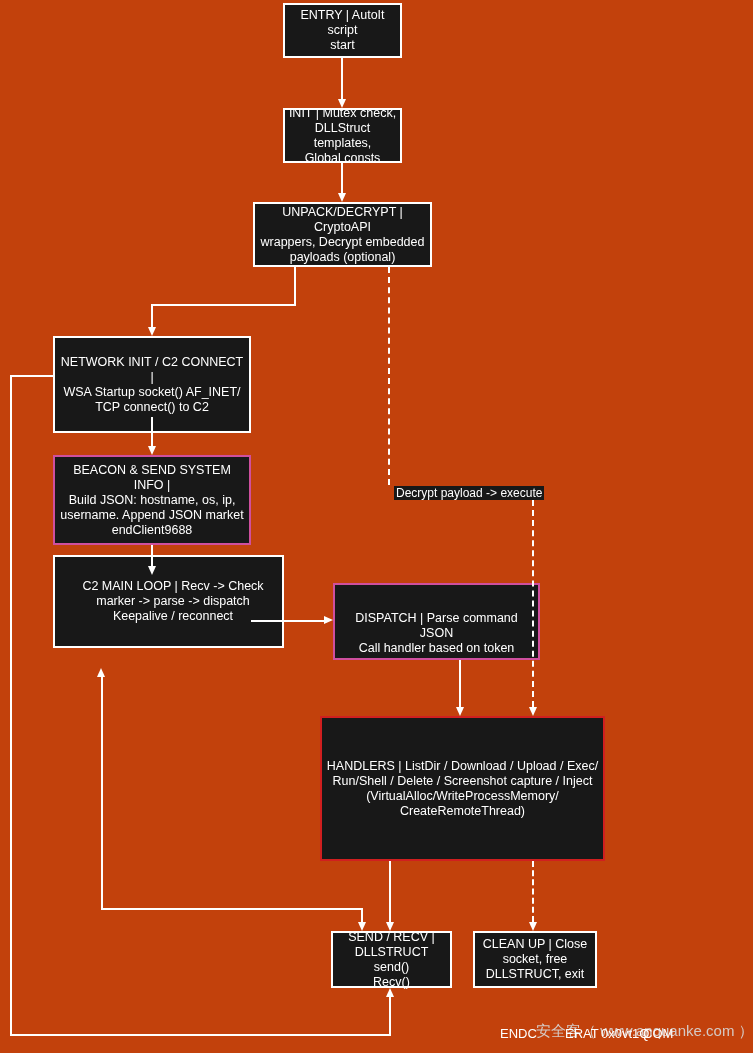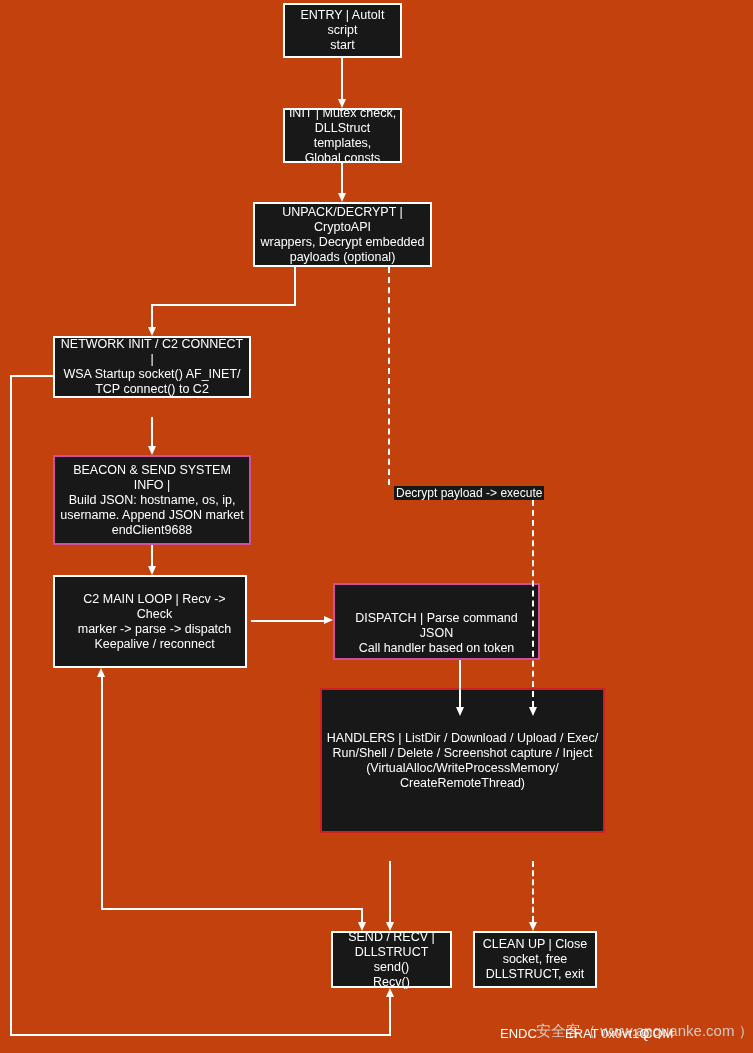--- a/index.html
+++ b/index.html
@@ -48,46 +48,46 @@
 wrappers, Decrypt embedded
 payloads (optional)</span>
   </div>
 
   <div class="node" style="left:283px;top:108px;width:119px;height:55px;">
     <span class="node-label">INIT | Mutex check,
 DLLStruct templates,
 Global consts</span>
   </div>
 
-  <div class="node" style="left:53px;top:336px;width:198px;height:62px;">
+  <div class="node" style="left:53px;top:336px;width:198px;height:97px;">
     <span class="node-label">NETWORK INIT / C2 CONNECT |
 WSA Startup socket() AF_INET/
 TCP connect() to C2</span>
   </div>
 
   <div class="node pink" style="left:53px;top:455px;width:198px;height:90px;text-align:center;">
     <span class="node-label">BEACON &amp; SEND SYSTEM INFO |
 Build JSON: hostname, os, ip,
 username. Append JSON market
 endClient9688</span>
   </div>
 
-  <div class="node" style="left:53px;top:575px;width:194px;height:93px;padding-left:9px;">
+  <div class="node" style="left:53px;top:555px;width:231px;height:93px;padding-left:9px;">
     <span class="node-label">C2 MAIN LOOP | Recv -&gt; Check
 marker -&gt; parse -&gt; dispatch
 Keepalive / reconnect</span>
   </div>
 
   <div class="node pink" style="left:333px;top:583px;width:207px;height:77px;align-items:flex-end;">
     <span class="node-label">DISPATCH | Parse command
 JSON
 Call handler based on token</span>
   </div>
 
-  <div class="node red" style="left:320px;top:688px;width:285px;height:145px;justify-content:center;">
+  <div class="node red" style="left:320px;top:716px;width:285px;height:145px;justify-content:center;">
     <span class="node-label">HANDLERS | ListDir / Download / Upload / Exec/
 Run/Shell / Delete / Screenshot capture / Inject
 (VirtualAlloc/WriteProcessMemory/
 CreateRemoteThread)</span>
   </div>
 
   <div class="node" style="left:331px;top:931px;width:121px;height:57px;">
     <span class="node-label">SEND / RECV |
 DLLSTRUCT send()
 Recv()</span>

